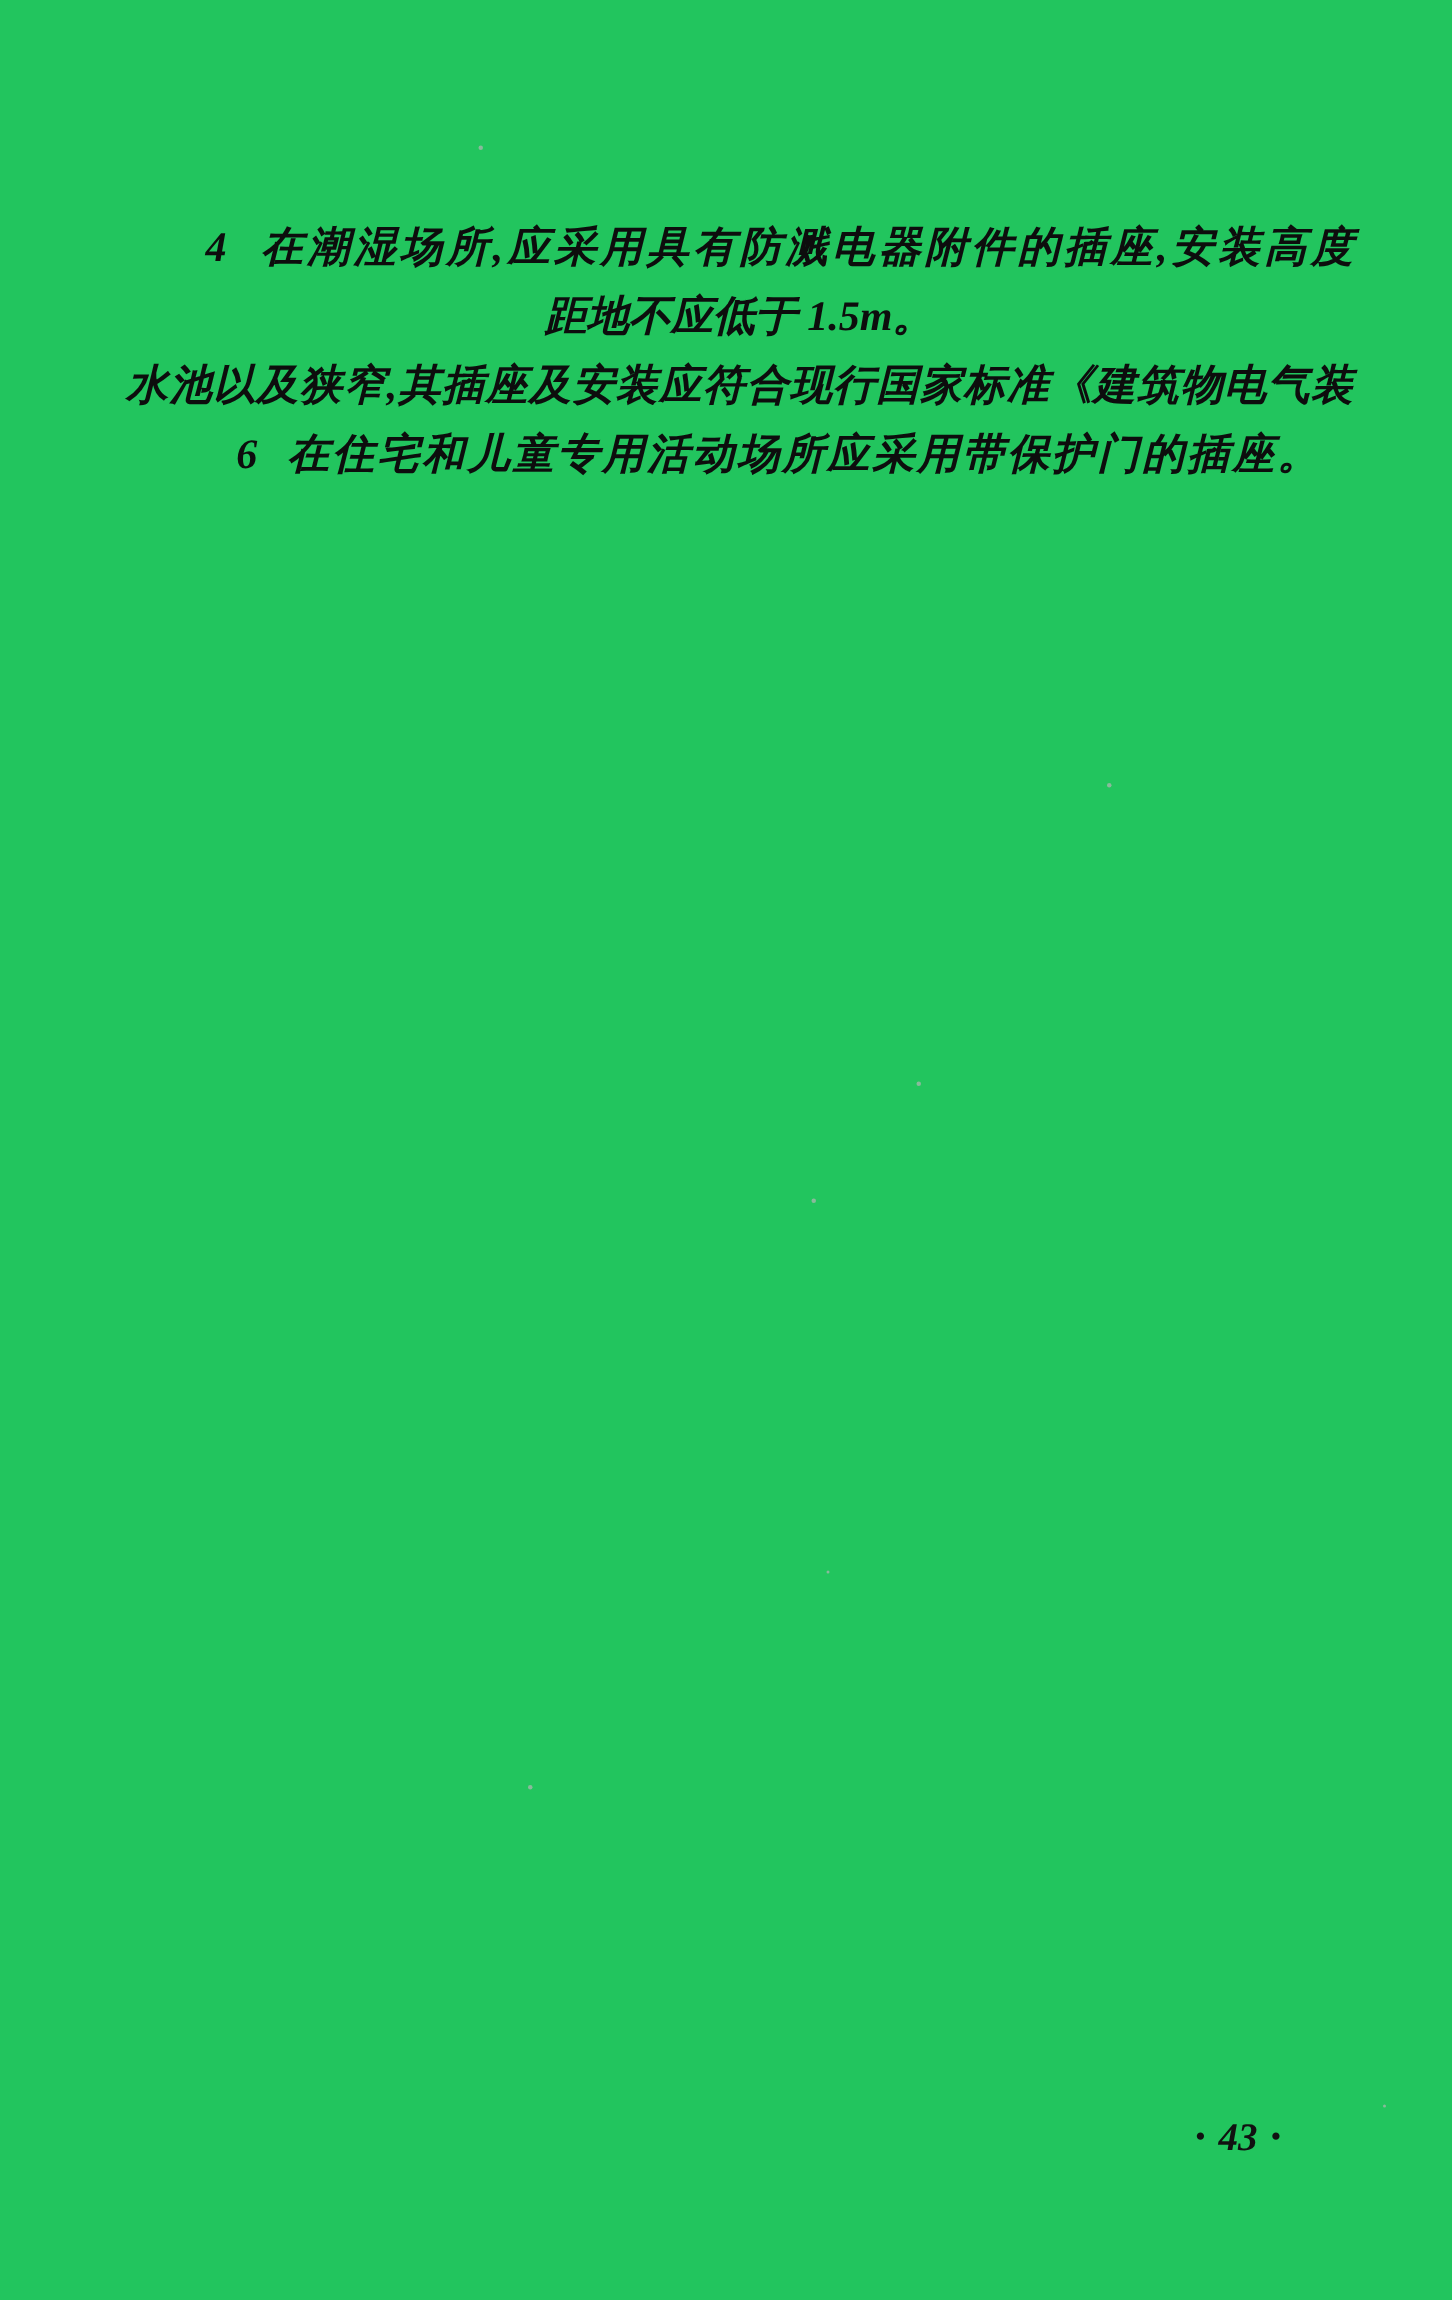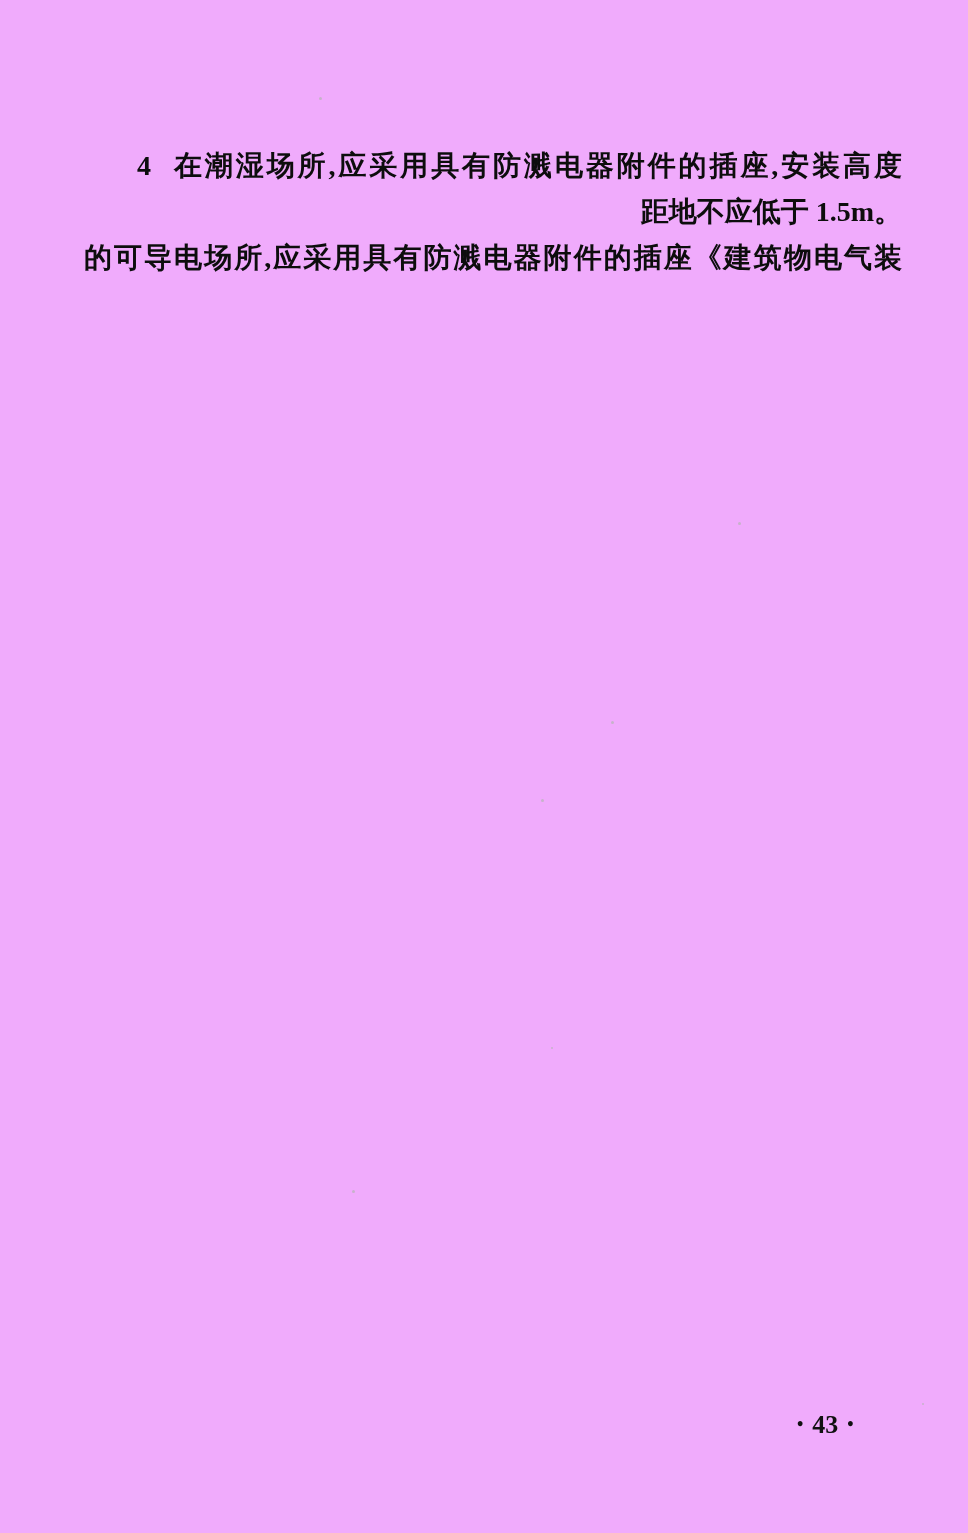--- a/index.html
+++ b/index.html
@@ -11,33 +11,34 @@
     height: 1533px;
     background: #ffffff;
     position: relative;
     overflow: hidden;
     font-family: "Liberation Serif", "DejaVu Serif", serif;
     color: #0d0d0d;
   }
   .page {
     position: absolute;
     inset: 0;
-    background: #f0abfc;
+    background: #22c55e;
+    font-style: italic;
   }
   .content {
     position: absolute;
     left: 84px;
     top: 143px;
     width: 818px;
     font-size: 28px;
     line-height: 46px;
     font-weight: 600;
   }
   .clause-line {
-    text-align: right;
+    text-align: center;
     white-space: normal;
   }
   .clause-line.justify {
     text-align: justify;
     text-align-last: justify;
   }
   .clause-line.first {
     padding-left: 53px;
   }
   .clause-num {
@@ -74,23 +75,26 @@
 <div class="page">
 
   <div class="content">
 
     <div>
       <div class="clause-line first justify"><span class="clause-num">4</span><span>在潮湿场所,应采用具有防溅电器附件的插座,安装高度</span></div>
       <div class="clause-line">距地不应低于 1.5m。</div>
     </div>
 
     <div>
-      <div class="clause-line justify">的可导电场所,应采用具有防溅电器附件的插座《建筑物电气装</div>
+      <div class="clause-line justify">水池以及狭窄,其插座及安装应符合现行国家标准《建筑物电气装</div>
     </div>
 
+    <div>
+      <div class="clause-line first"><span class="clause-num">6</span><span class="loose">在住宅和儿童专用活动场所应采用带保护门的插座。</span></div>
+    </div>
 
   </div>
 
   <div class="footer"><span class="dot">•</span><span>43</span><span class="dot">•</span></div>
 
   <div class="speck" style="left:319px; top:97px;  width:3px; height:3px;"></div>
   <div class="speck" style="left:738px; top:522px; width:3px; height:3px;"></div>
   <div class="speck" style="left:611px; top:721px; width:3px; height:3px;"></div>
   <div class="speck" style="left:541px; top:799px; width:3px; height:3px;"></div>
   <div class="speck" style="left:551px; top:1047px; width:2px; height:2px;"></div>

